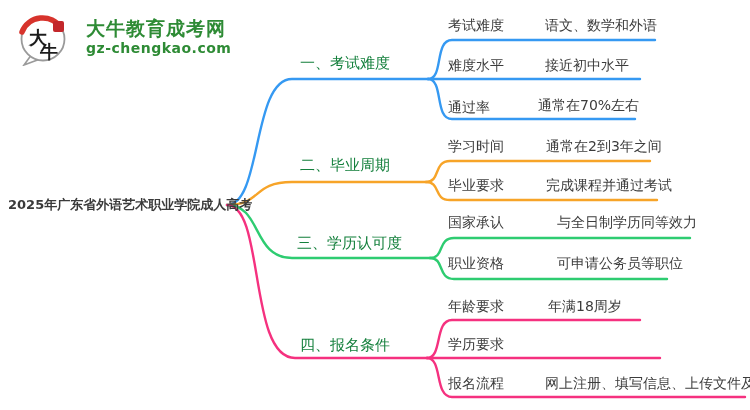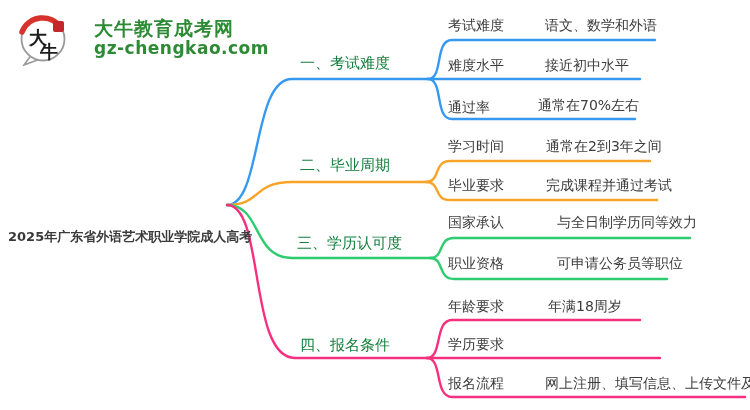--- a/index.html
+++ b/index.html
@@ -5,34 +5,34 @@
   html,body{margin:0;padding:0;background:#ffffff;}
   .stage{
     position:relative;width:750px;height:410px;background:#ffffff;
     font-family:"DejaVu Sans",sans-serif;overflow:hidden;
   }
   .connectors{position:absolute;left:0;top:0;width:750px;height:410px;}
   .connectors path{fill:none;stroke-width:2.4;stroke-linecap:round;}
   .central-topic{
     position:absolute;left:8px;top:197px;width:220px;
     font-size:13px;font-weight:700;color:#3a3a3a;letter-spacing:0px;
-    white-space:nowrap;line-height:16px;margin-top:32px;
+    white-space:nowrap;line-height:16px;
   }
   .branch-label{
     position:absolute;font-size:15px;color:#15803d;font-weight:500;
     white-space:nowrap;line-height:18px;
   }
   .leaf-label,.leaf-value{
     position:absolute;font-size:14px;color:#3c3c3c;font-weight:500;
     white-space:nowrap;line-height:18px;
   }
   .logo{position:absolute;left:10px;top:8px;display:flex;align-items:center;cursor:pointer;}
-  .logo-text{margin-left:24px;}
+  .logo-text{margin-left:16px;}
   .logo-title{font-size:19px;font-weight:700;color:#2e8b35;letter-spacing:1px;line-height:23px;}
-  .logo-url{font-size:17px;font-weight:700;color:#2e8b35;line-height:17px;letter-spacing:0.5px;}
+  .logo-url{font-size:14px;font-weight:700;color:#2e8b35;line-height:17px;letter-spacing:0.5px;}
 </style>
 </head>
 <body>
 
 <div class="stage">
 
   <svg class="connectors" viewBox="0 0 750 410">
     <g>
       <path d="M 227 205 C 262 205 252 79 292 79 H 428" stroke="#3599F2"></path>
       <path d="M 428 79 C 444 79 434 40 452 40 H 655" stroke="#3599F2"></path>

